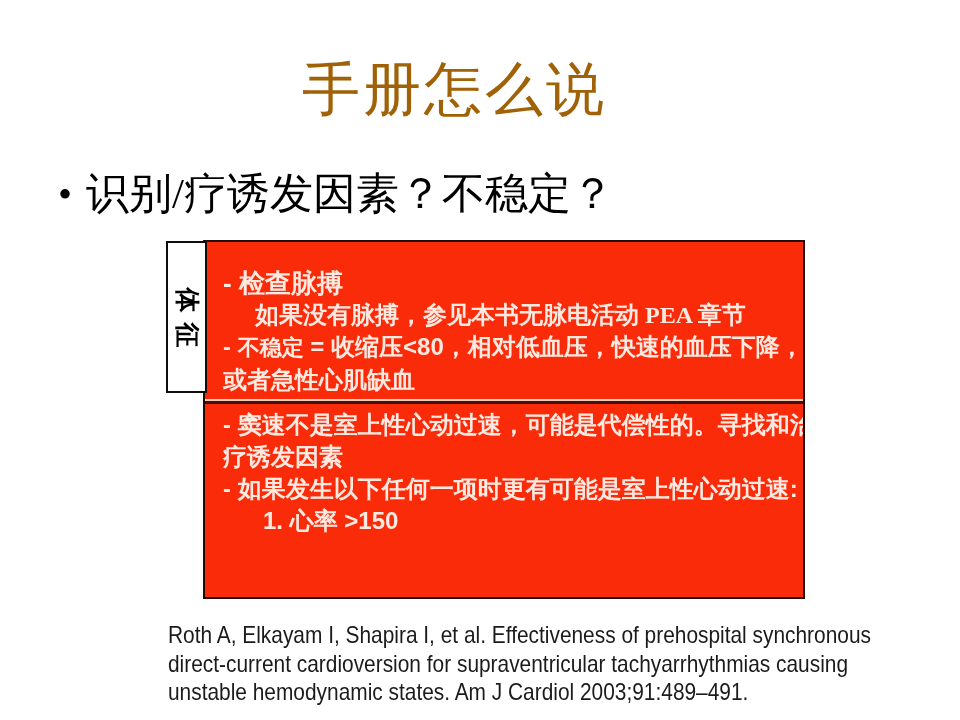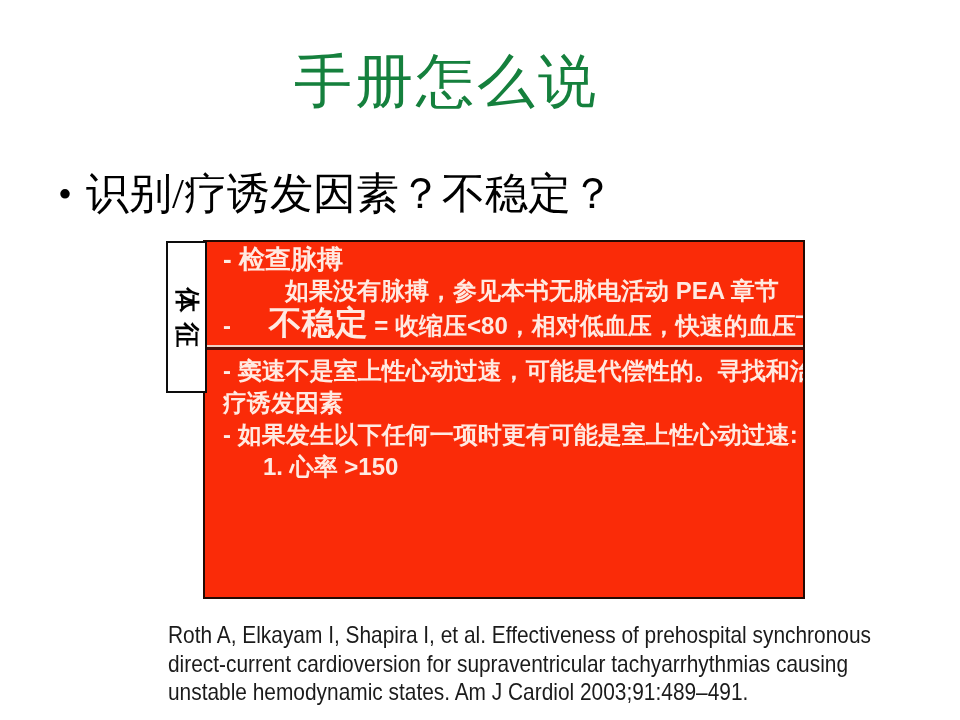--- a/index.html
+++ b/index.html
@@ -13,28 +13,28 @@
     height: 720px;
     background: #ffffff;
     overflow: hidden;
     font-family: "Liberation Sans", sans-serif;
   }
   .title {
     position: absolute;
     top: 36px;
     left: 0;
     width: 877px;
-    margin: 8px;
+    margin: 16px;
     text-align: center;
     font-family: "Liberation Serif", "DejaVu Serif", serif;
     font-weight: 400;
     font-size: 58px;
     line-height: 1.3;
     letter-spacing: 3px;
-    color: #15803d;
+    color: #a16207;
   }
   .bullet-line {
     position: absolute;
     left: 58px;
     top: 167px;
     display: flex;
     align-items: baseline;
     font-family: "Liberation Serif", "DejaVu Serif", serif;
     font-size: 43px;
     line-height: 1.25;
@@ -78,29 +78,29 @@
     height: 359px;
     box-sizing: border-box;
     background: #fa2b08;
     border: 2px solid #230a03;
     overflow: hidden;
     color: #ffeae2;
     font-weight: 700;
     font-size: 24px;
     z-index: 1;
   }
-  .sec1 { padding: 1px 0 0 18px; }
+  .sec1 { padding: 25px 0 0 18px; }
   .sec2 { padding: 5px 6px 0 18px; }
   .ln {
     line-height: 32px;
     white-space: nowrap;
   }
   .ln.emph { font-size: 26px; }
-  .big { font-size: 33px; margin-left: 31px; }
-  .indent1 { margin-left: 62px; }
+  .big { font-size: 22px; }
+  .indent1 { margin-left: 32px; font-family: Liberation Serif, serif; }
   .indent2 { margin-left: 40px; }
   .divider {
     margin-top: 3px;
     height: 0;
     border-top: 2px solid #ecd2c4;
     border-bottom: 3px solid #47100a;
   }
   
   .citation {
     position: absolute;
@@ -131,20 +131,21 @@
 
   <div class="row-label">
     <span class="rot">体征</span>
   </div>
 
   <div class="red-box">
     <div class="sec1">
       <div class="ln emph">- 检查脉搏</div>
       <div class="ln indent1">如果没有脉搏，参见本书无脉电活动 PEA 章节</div>
       <div class="ln"><span>- </span><span class="big">不稳定</span><span> = 收缩压&lt;80，相对低血压，快速的血压下降，</span></div>
+      <div class="ln">或者急性心肌缺血</div>
     </div>
 
     <div class="divider"></div>
 
     <div class="sec2">
       <div class="ln">- 窦速不是室上性心动过速，可能是代偿性的。寻找和治</div>
       <div class="ln">疗诱发因素</div>
       <div class="ln">- 如果发生以下任何一项时更有可能是室上性心动过速:</div>
       <div class="ln indent2">1. 心率 &gt;150</div>
     </div>

